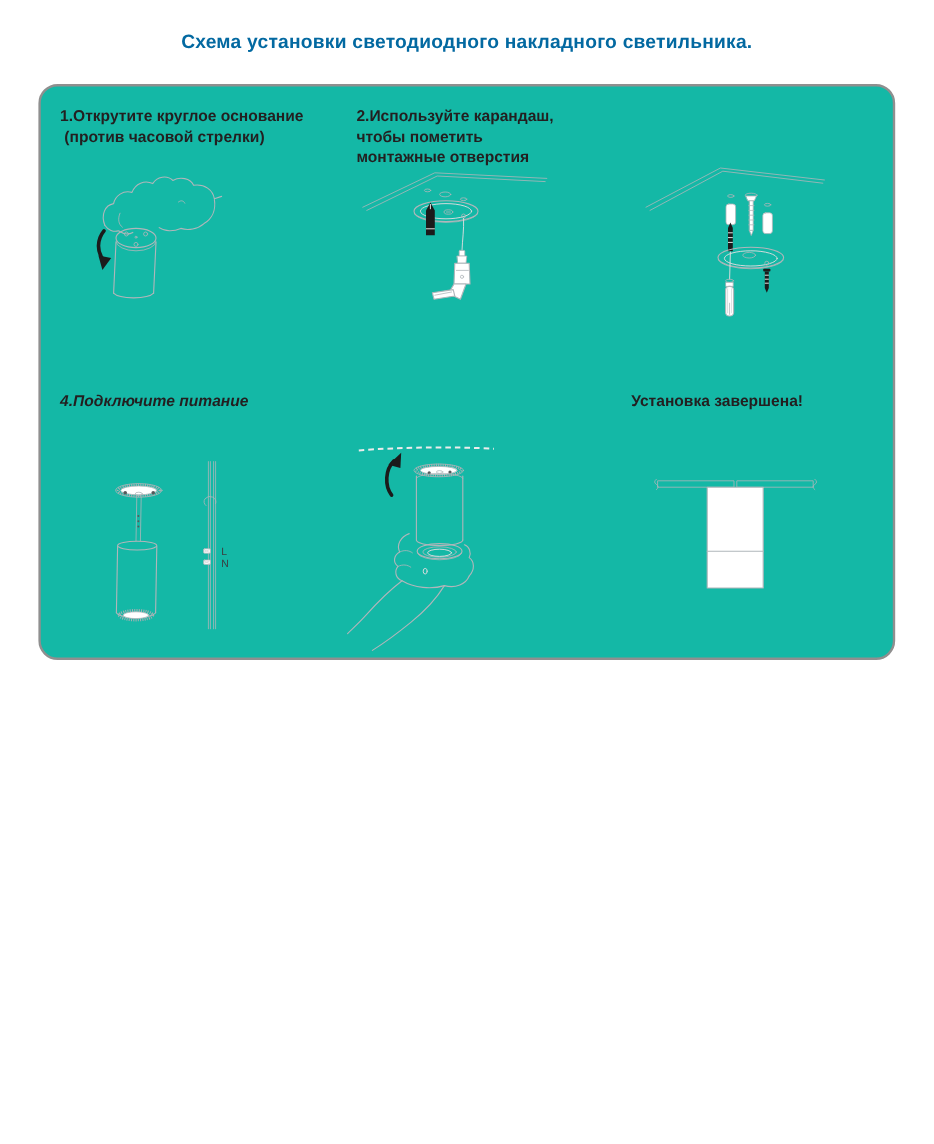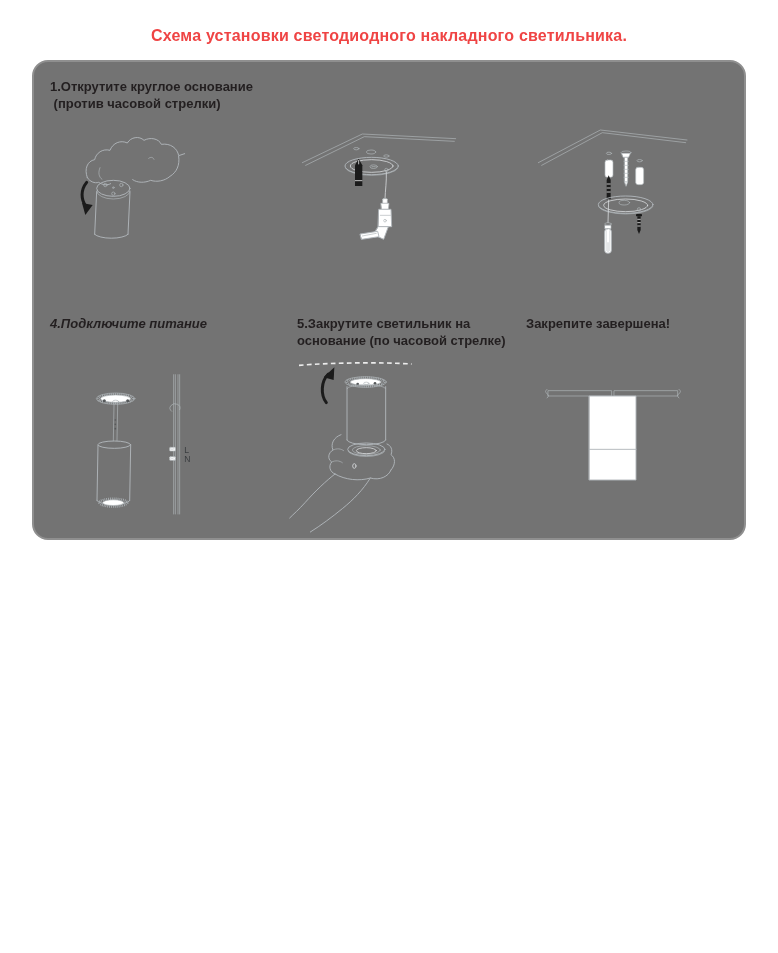--- a/index.html
+++ b/index.html
@@ -4,22 +4,22 @@
 <style>
   :root{
     --line:#b0b6ba; --faint:#d9dcde; --ink:#1b1b1b;
     --hatch:#a9afb3; --text:#231f20; --border:#8f8f8f;
   }
   *{box-sizing:border-box;}
   html,body{margin:0;padding:0;background:#fff;}
   body{width:778px;height:953px;font-family:"Liberation Sans",sans-serif;}
   .page{position:relative;width:778px;height:953px;background:#fff;overflow:hidden;}
   .title{position:absolute;top:27px;left:0;width:100%;margin:0;text-align:center;
-         font-size:16px;font-weight:bold;color:#ef4444;letter-spacing:.2px;}
-  .board{position:absolute;left:32px;top:60px;width:714px;height:480px;background:#737373;
+         font-size:16px;font-weight:bold;color:#0369a1;letter-spacing:.2px;}
+  .board{position:absolute;left:32px;top:70px;width:714px;height:480px;background:#14b8a6;
          border:2px solid var(--border);border-radius:16px;}
   .cap{position:absolute;margin:0;font-size:13px;font-weight:bold;line-height:17px;
        color:var(--text);white-space:pre-line;}
   .cap1{left:16px;top:16px;}  .cap2{left:263px;top:16px;}  .cap3{left:492px;top:16px;}
   .cap4{left:16px;top:253px;font-style:italic;} .cap5{left:263px;top:253px;} .cap6{left:492px;top:253px;}
   svg.illu{position:absolute;overflow:visible;}
   .p1{left:20px;top:63px;}   .p2{left:265px;top:68px;}  .p3{left:495px;top:58px;}
   .p4{left:25px;top:308px;}  .p5{left:255px;top:298px;} .p6{left:495px;top:308px;}
   .ln{stroke:var(--line);fill:none;stroke-width:2.8;stroke-linecap:round;stroke-linejoin:round;}
   .thin{stroke-width:2;}
@@ -37,24 +37,25 @@
 <body>
 
 <div class="page">
 
   <h1 class="title">Схема установки светодиодного накладного светильника.</h1>
 
   <section class="board">
 
     <p class="cap cap1">1.Открутите круглое основание
 &nbsp;(против часовой стрелки)</p>
+    <p class="cap cap2">2.Используйте карандаш,
+чтобы пометить
+монтажные отверстия</p>
     <p class="cap cap4">4.Подключите питание</p>
-    <p class="cap cap5">5.Закрутите светильник на
-основание (по часовой стрелке)</p>
-    <p class="cap cap6">Закрепите завершена!</p>
+    <p class="cap cap6">Установка завершена!</p>
 
     <svg class="illu p1" width="190" height="160" viewBox="0 0 570 480">
       <g>
         <ellipse class="ln" cx="178" cy="190" rx="50" ry="24"></ellipse>
         <path class="ln thin" d="M128,198 A50 24 0 0 0 228,198"></path>
         <circle class="ln thin" cx="154" cy="180" r="5"></circle>
         <circle class="ln thin" cx="202" cy="180" r="5"></circle>
         <circle class="ln thin" cx="178" cy="206" r="5"></circle>
         <circle class="ln thin" cx="178" cy="188" r="2.5"></circle>
         <path class="ln" d="M128,200 L122,328"></path>

